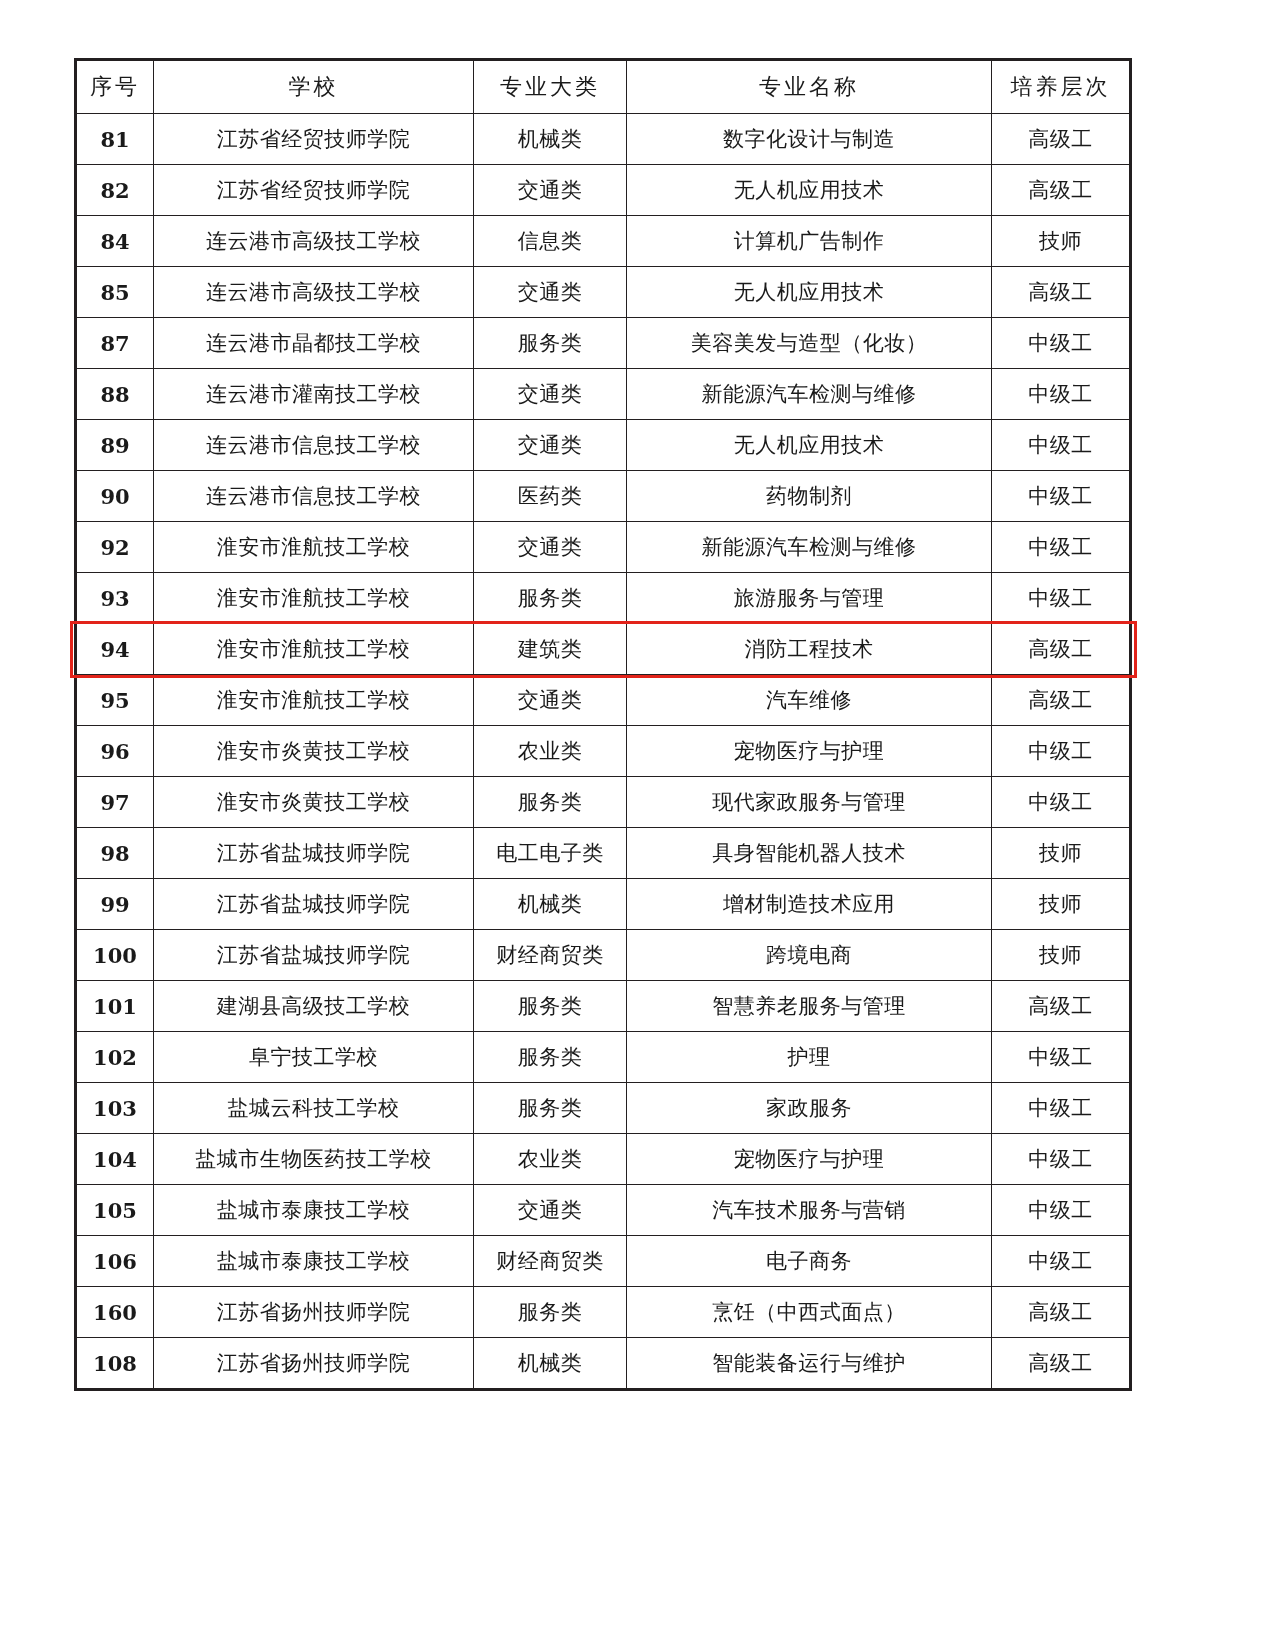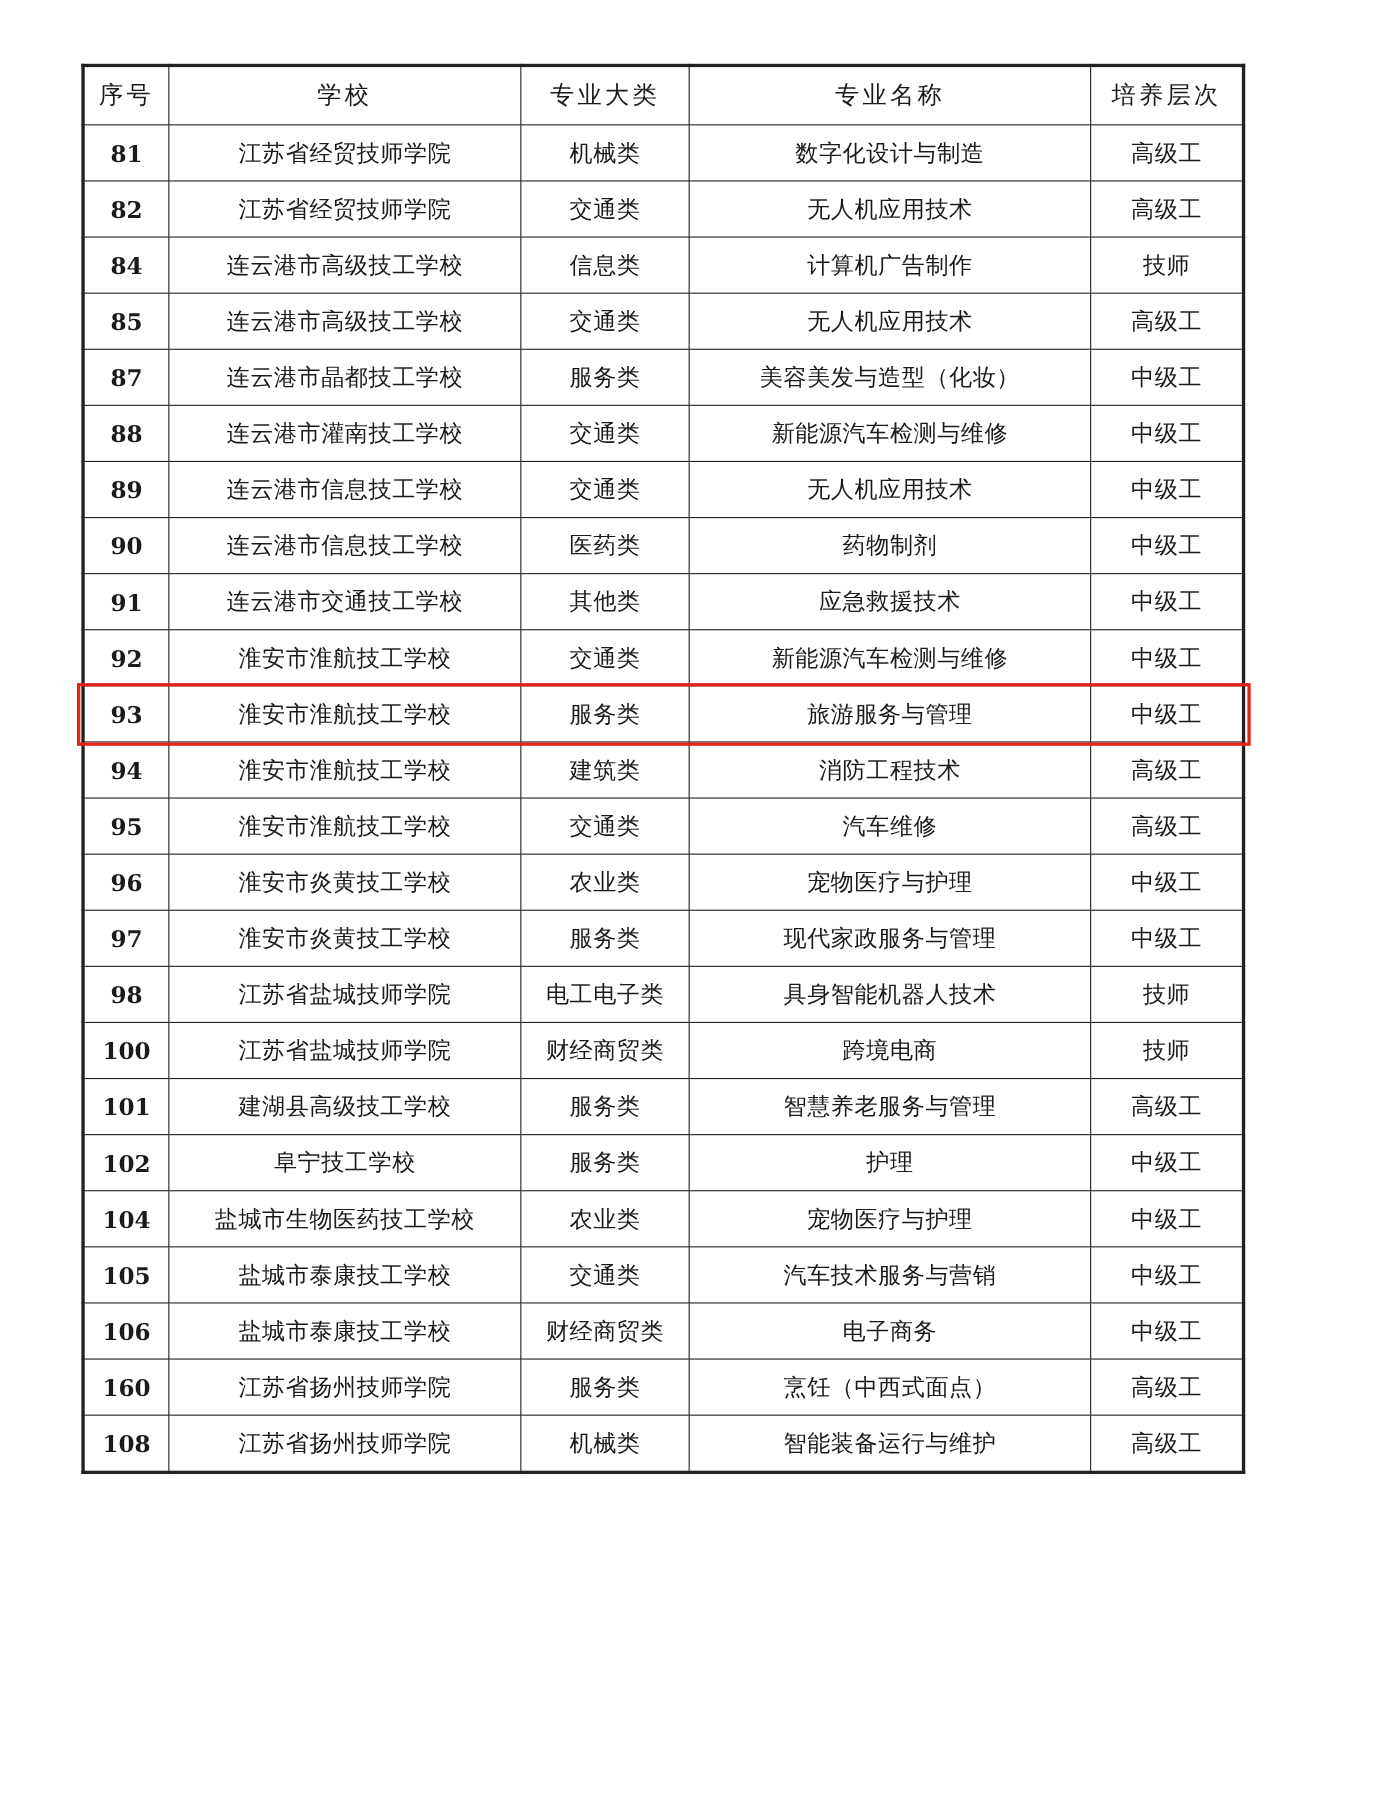--- a/index.html
+++ b/index.html
@@ -147,27 +147,20 @@
             <td>无人机应用技术</td>
             <td>中级工</td>
           </tr>
           <tr>
             <td class="idx">90</td>
             <td>连云港市信息技工学校</td>
             <td>医药类</td>
             <td>药物制剂</td>
             <td>中级工</td>
           </tr>
-          <tr class="highlight">
-            <td class="idx">91</td>
-            <td>连云港市交通技工学校</td>
-            <td>其他类</td>
-            <td>应急救援技术</td>
-            <td>中级工</td>
-          </tr>
           <tr>
             <td class="idx">92</td>
             <td>淮安市淮航技工学校</td>
             <td>交通类</td>
             <td>新能源汽车检测与维修</td>
             <td>中级工</td>
           </tr>
           <tr>
             <td class="idx">93</td>
             <td>淮安市淮航技工学校</td>
@@ -204,38 +197,52 @@
             <td>中级工</td>
           </tr>
           <tr>
             <td class="idx">98</td>
             <td>江苏省盐城技师学院</td>
             <td>电工电子类</td>
             <td>具身智能机器人技术</td>
             <td>技师</td>
           </tr>
           <tr>
+            <td class="idx">99</td>
+            <td>江苏省盐城技师学院</td>
+            <td>机械类</td>
+            <td>增材制造技术应用</td>
+            <td>技师</td>
+          </tr>
+          <tr>
             <td class="idx">100</td>
             <td>江苏省盐城技师学院</td>
             <td>财经商贸类</td>
             <td>跨境电商</td>
             <td>技师</td>
           </tr>
           <tr>
             <td class="idx">101</td>
             <td>建湖县高级技工学校</td>
             <td>服务类</td>
             <td>智慧养老服务与管理</td>
             <td>高级工</td>
           </tr>
           <tr>
             <td class="idx">102</td>
             <td>阜宁技工学校</td>
             <td>服务类</td>
             <td>护理</td>
+            <td>中级工</td>
+          </tr>
+          <tr>
+            <td class="idx">103</td>
+            <td>盐城云科技工学校</td>
+            <td>服务类</td>
+            <td>家政服务</td>
             <td>中级工</td>
           </tr>
           <tr>
             <td class="idx">104</td>
             <td>盐城市生物医药技工学校</td>
             <td>农业类</td>
             <td>宠物医疗与护理</td>
             <td>中级工</td>
           </tr>
           <tr>

